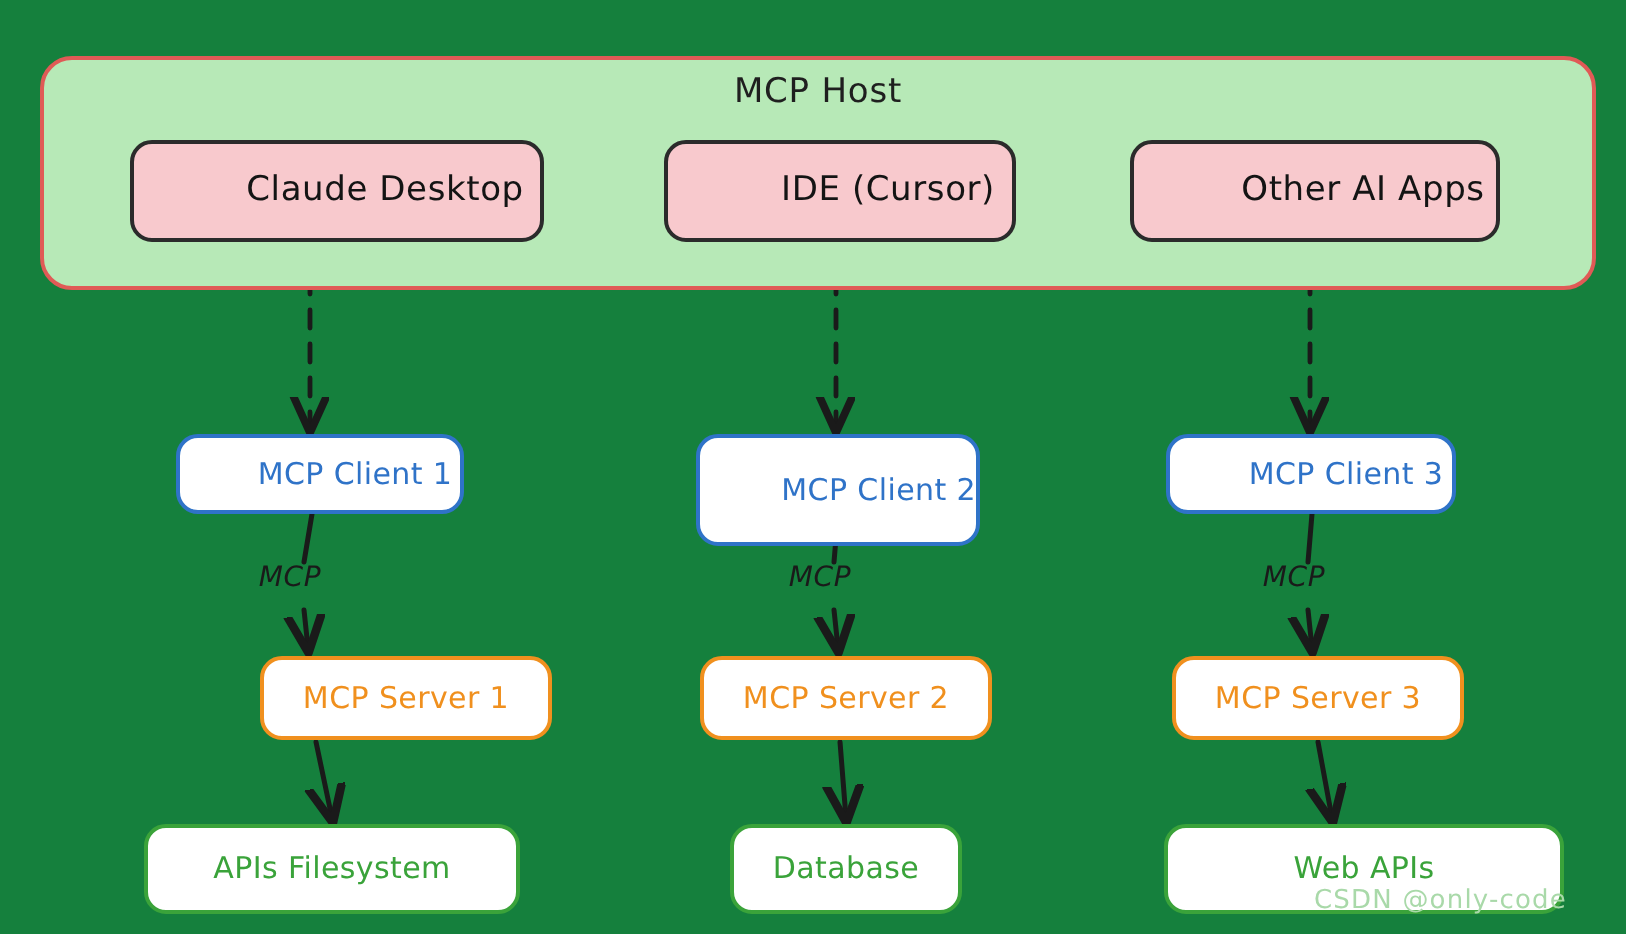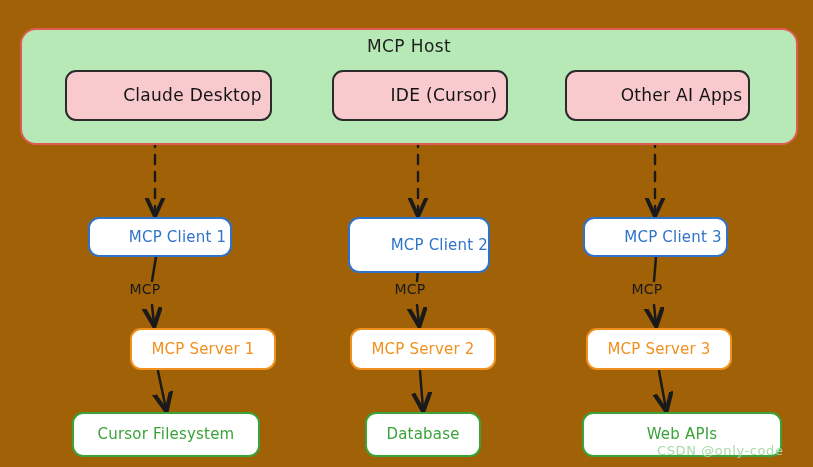--- a/index.html
+++ b/index.html
@@ -8,21 +8,21 @@
     padding: 0;
     background: #ffffff;
   }
   body {
     font-family: "DejaVu Sans", sans-serif;
   }
   #diagram {
     position: relative;
     width: 813px;
     height: 467px;
-    background: #a16207;
+    background: #15803d;
     overflow: hidden;
   }
   #svg-layer {
     position: absolute;
     left: 0;
     top: 0;
     width: 813px;
     height: 467px;
   }
   .node {
@@ -95,20 +95,21 @@
   }
 
   
   .edge-label {
     position: absolute;
     color: #1a1a1a;
     font-size: 14px;
     letter-spacing: 0.3px;
     white-space: nowrap;
     text-align: center;
+    font-style: italic;
   }
 
   
   .watermark {
     position: absolute;
     color: #a9d9a9;
     font-size: 13px;
     letter-spacing: 0.6px;
     white-space: nowrap;
     pointer-events: none;
@@ -203,21 +204,21 @@
 
   <div class="node server-box" style="left:350px; top:328px; width:146px; height:42px;">
     <span>MCP Server 2</span>
   </div>
 
   <div class="node server-box" style="left:586px; top:328px; width:146px; height:42px;">
     <span>MCP Server 3</span>
   </div>
 
   <div class="node resource-box" style="left:72px; top:412px; width:188px; height:45px;">
-    <span>Cursor Filesystem</span>
+    <span>APIs Filesystem</span>
   </div>
 
   <div class="node resource-box" style="left:365px; top:412px; width:116px; height:45px;">
     <span>Database</span>
   </div>
 
   <div class="node resource-box" style="left:582px; top:412px; width:200px; height:45px;">
     <span>Web APIs</span>
   </div>
 

